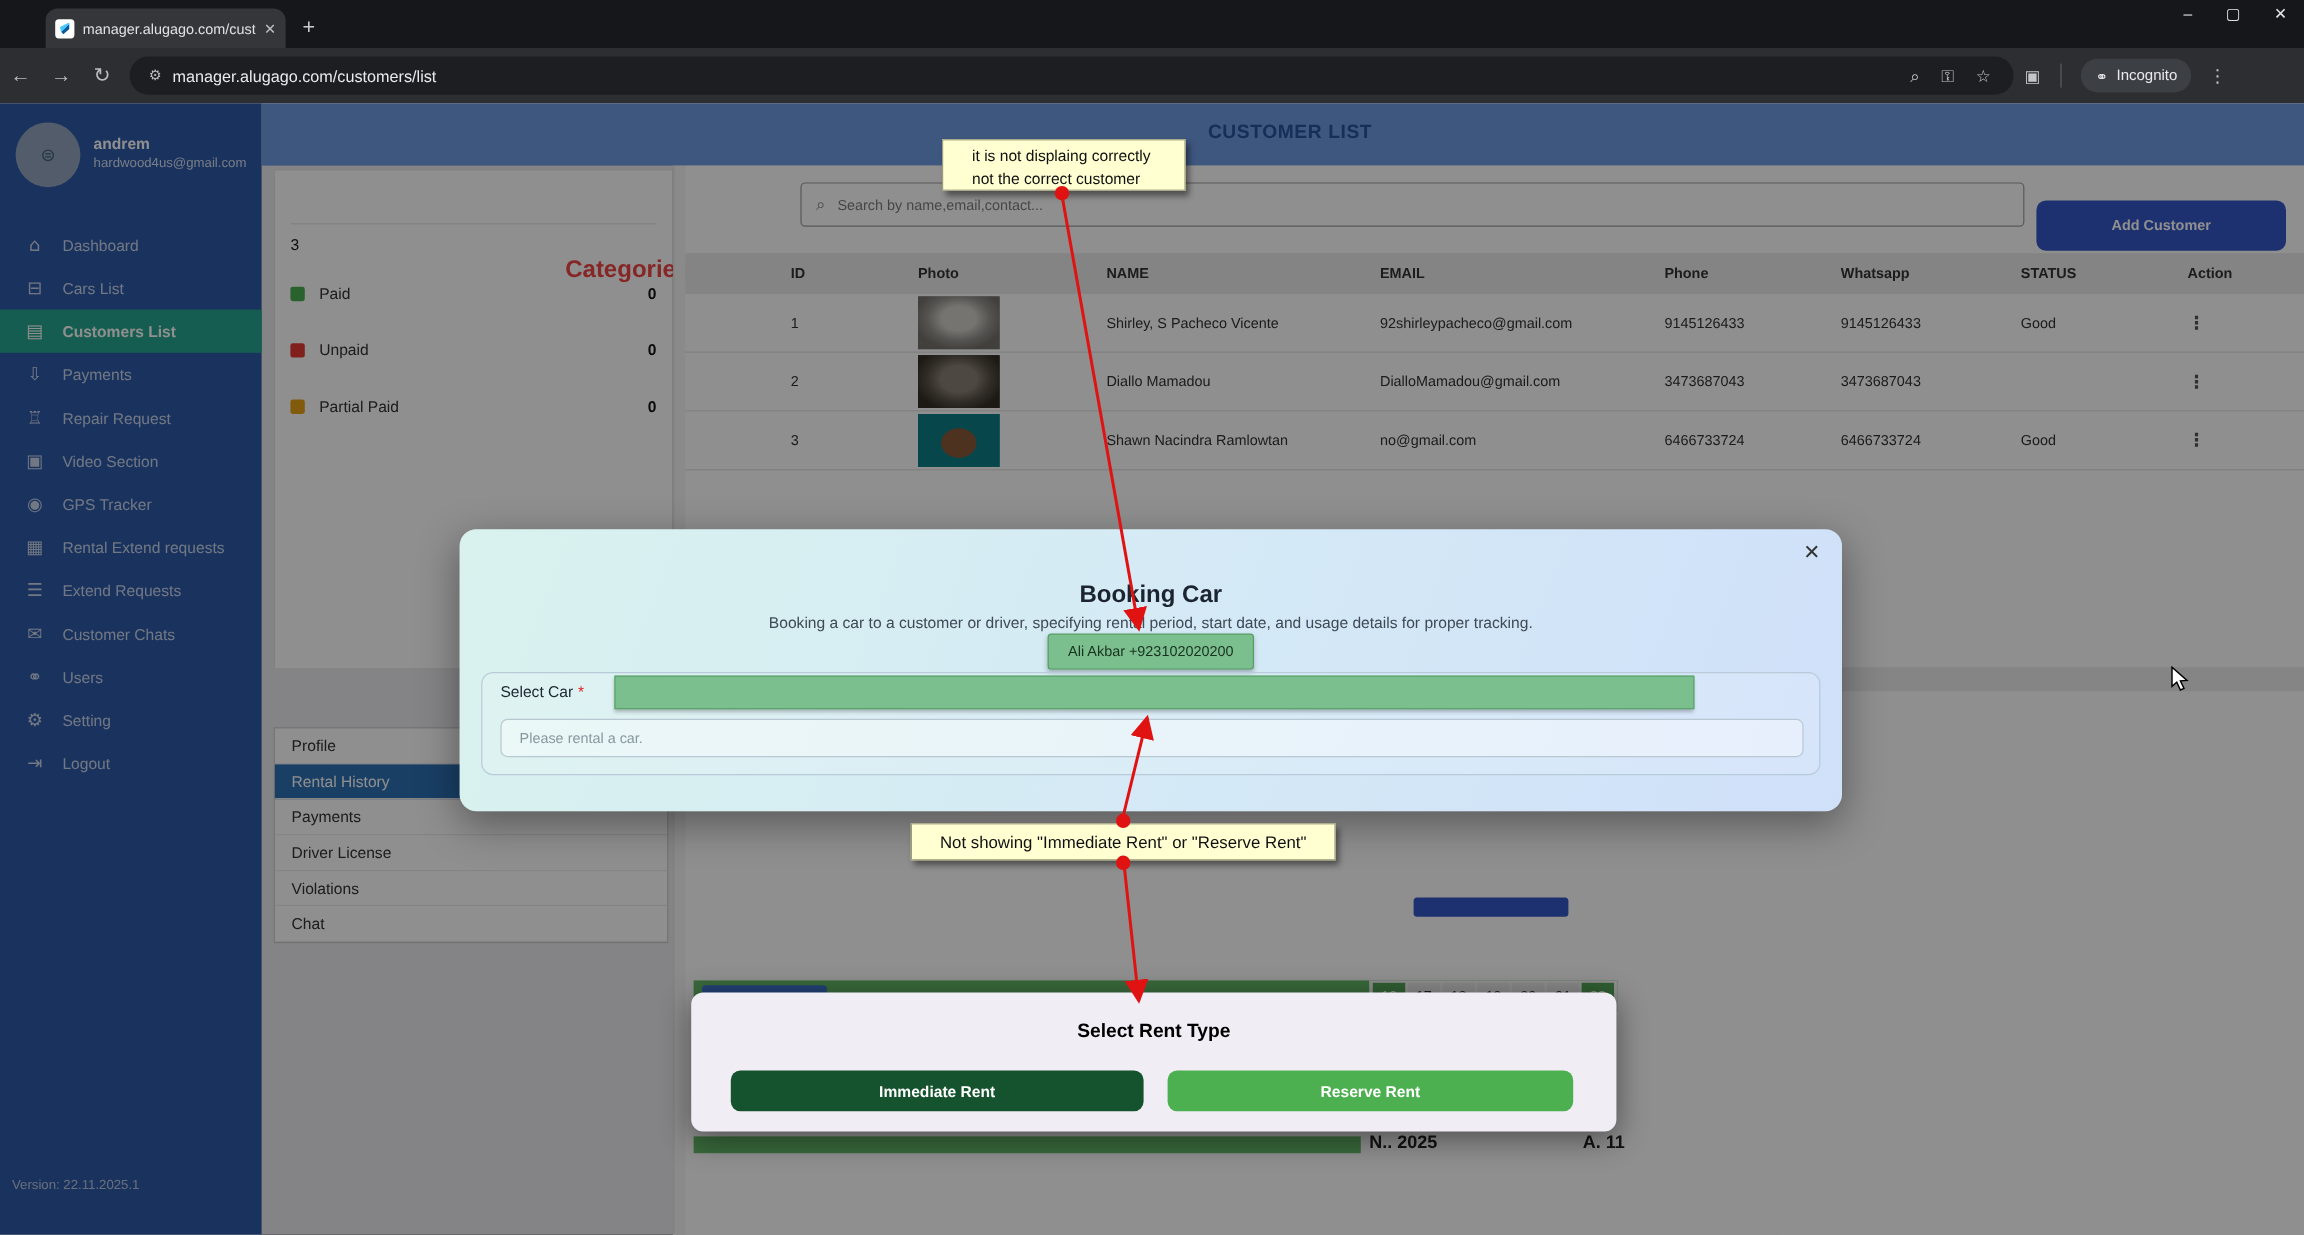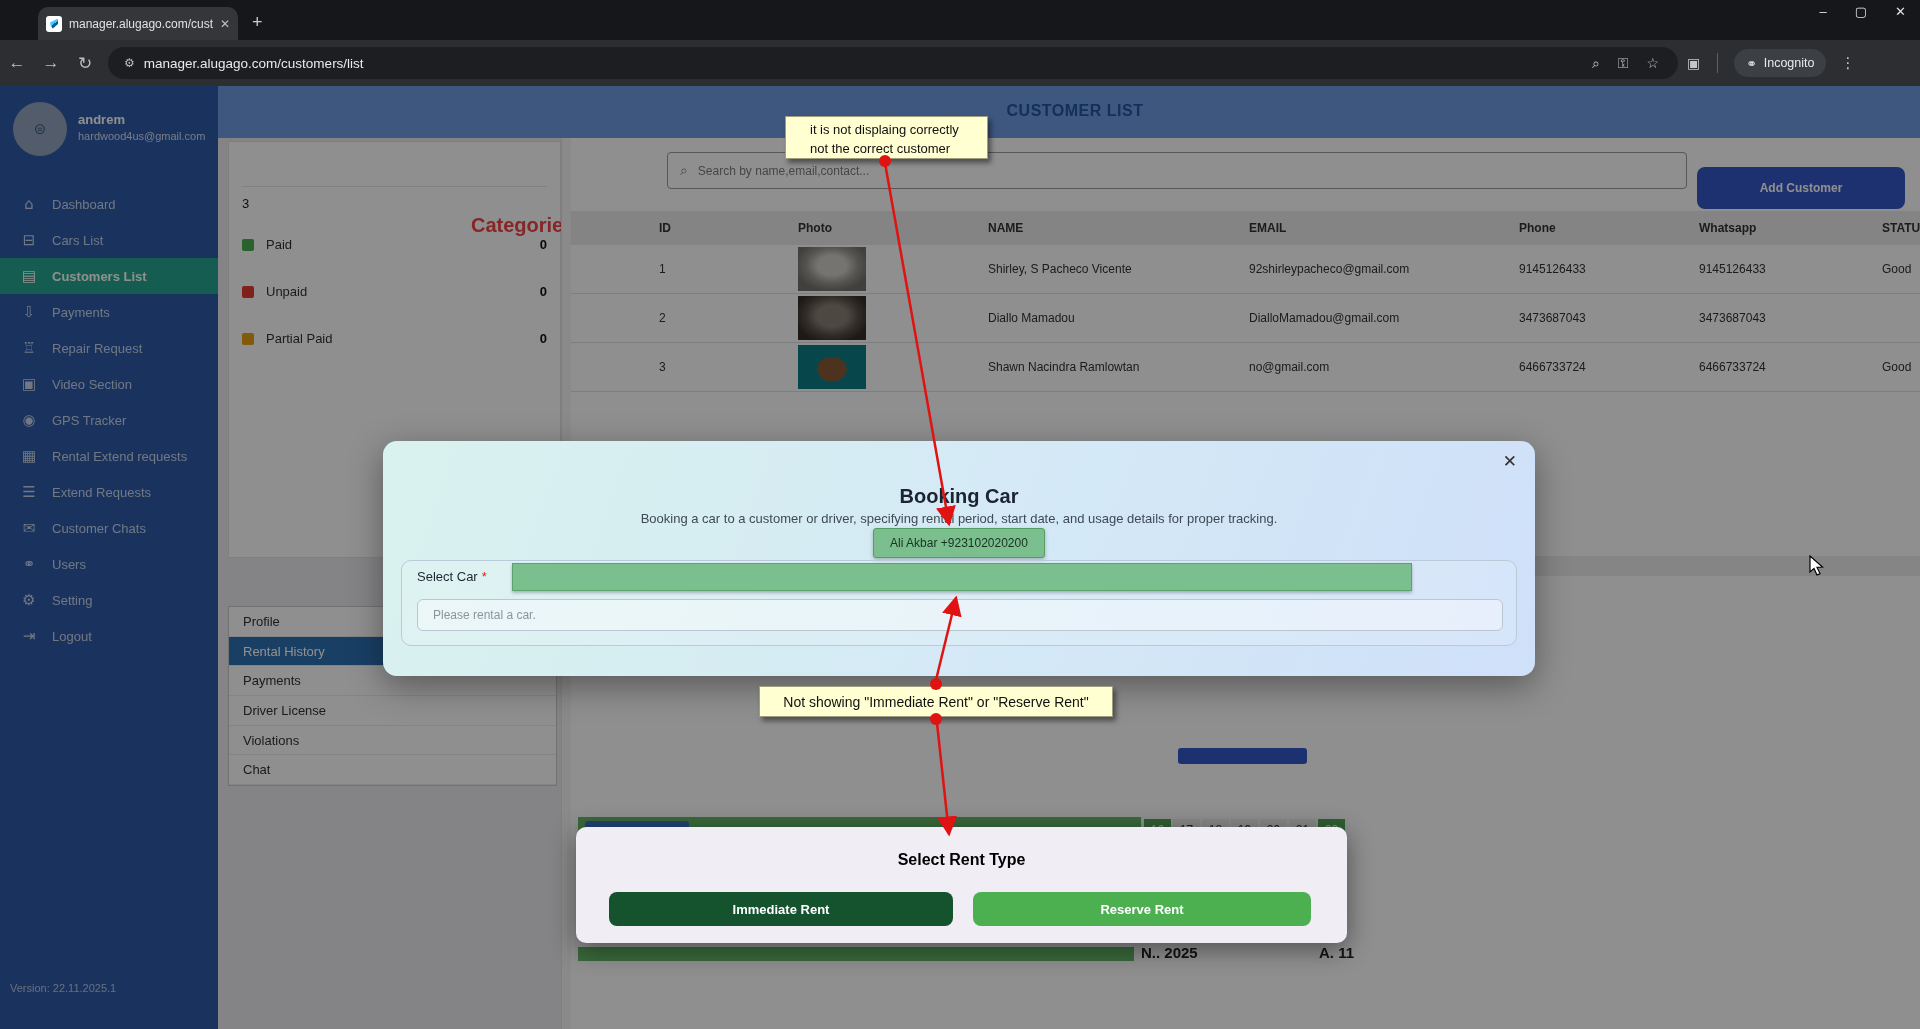--- a/index.html
+++ b/index.html
@@ -67,21 +67,21 @@
   
   #content { left:571px; top:52px; width:1349px; height:891px; background:#fff; }
   #search-box { left:667px; top:66px; width:1020px; height:37px; border:1px solid #9e9e9e; border-radius:4px;
                 background:#fff; display:flex; align-items:center; padding:0 12px; gap:10px; }
   #search-box .mag { color:#8a8a8a; font-size:14px; }
   #search-box .ph { color:#7d7d7d; font-size:12px; }
   #add-btn { left:1697px; top:63px; width:208px; height:42px; background:#3558c8; border-radius:8px;
              color:#fff; font-size:12px; font-weight:bold; display:flex; align-items:center; justify-content:center;margin-top:18px; }
 
   #thead, .trow { left:571px; width:1349px; display:grid; padding-left:88px;
-          grid-template-columns:106px 157px 228px 237px 147px 150px 139px 1fr; align-items:center;gap:33px; }
+          grid-template-columns:106px 157px 228px 237px 147px 150px 139px 1fr; align-items:center; }
   #thead { top:125px; height:34px; background:#ececec; font-size:12px; font-weight:bold; color:#333; }
   #tbody { left:571px; top:159px; width:1349px; }
   .trow { position:relative; left:0; height:49px; border-bottom:1px solid #e0e0e0; font-size:12px; color:#333; background:#fff; }
   .trow .photo { width:68px; height:44px; }
   .trow[data-idx="0"] .photo { background:radial-gradient(ellipse 55% 60% at 50% 42%,#d2cfc9 0 38%,#97948f 70%,#75726d) , #8d8a85; background-color:#8d8a85; }
   .trow[data-idx="1"] .photo { background:radial-gradient(ellipse 55% 62% at 50% 45%,#8a8175 0 40%,#564e44 72%,#352f28); background-color:#40var; background-color:#3a342d; }
   .trow[data-idx="2"] .photo { background:radial-gradient(ellipse 48% 62% at 50% 55%,#8a5a3a 0 44%,#0e7d86 46%); background-color:#0e7d86; }
   .trow .kebab { color:#555; font-size:15px; font-weight:bold; }
   #hoverband { left:571px; top:470px; width:1349px; height:20px; background:#ededed; }
 

